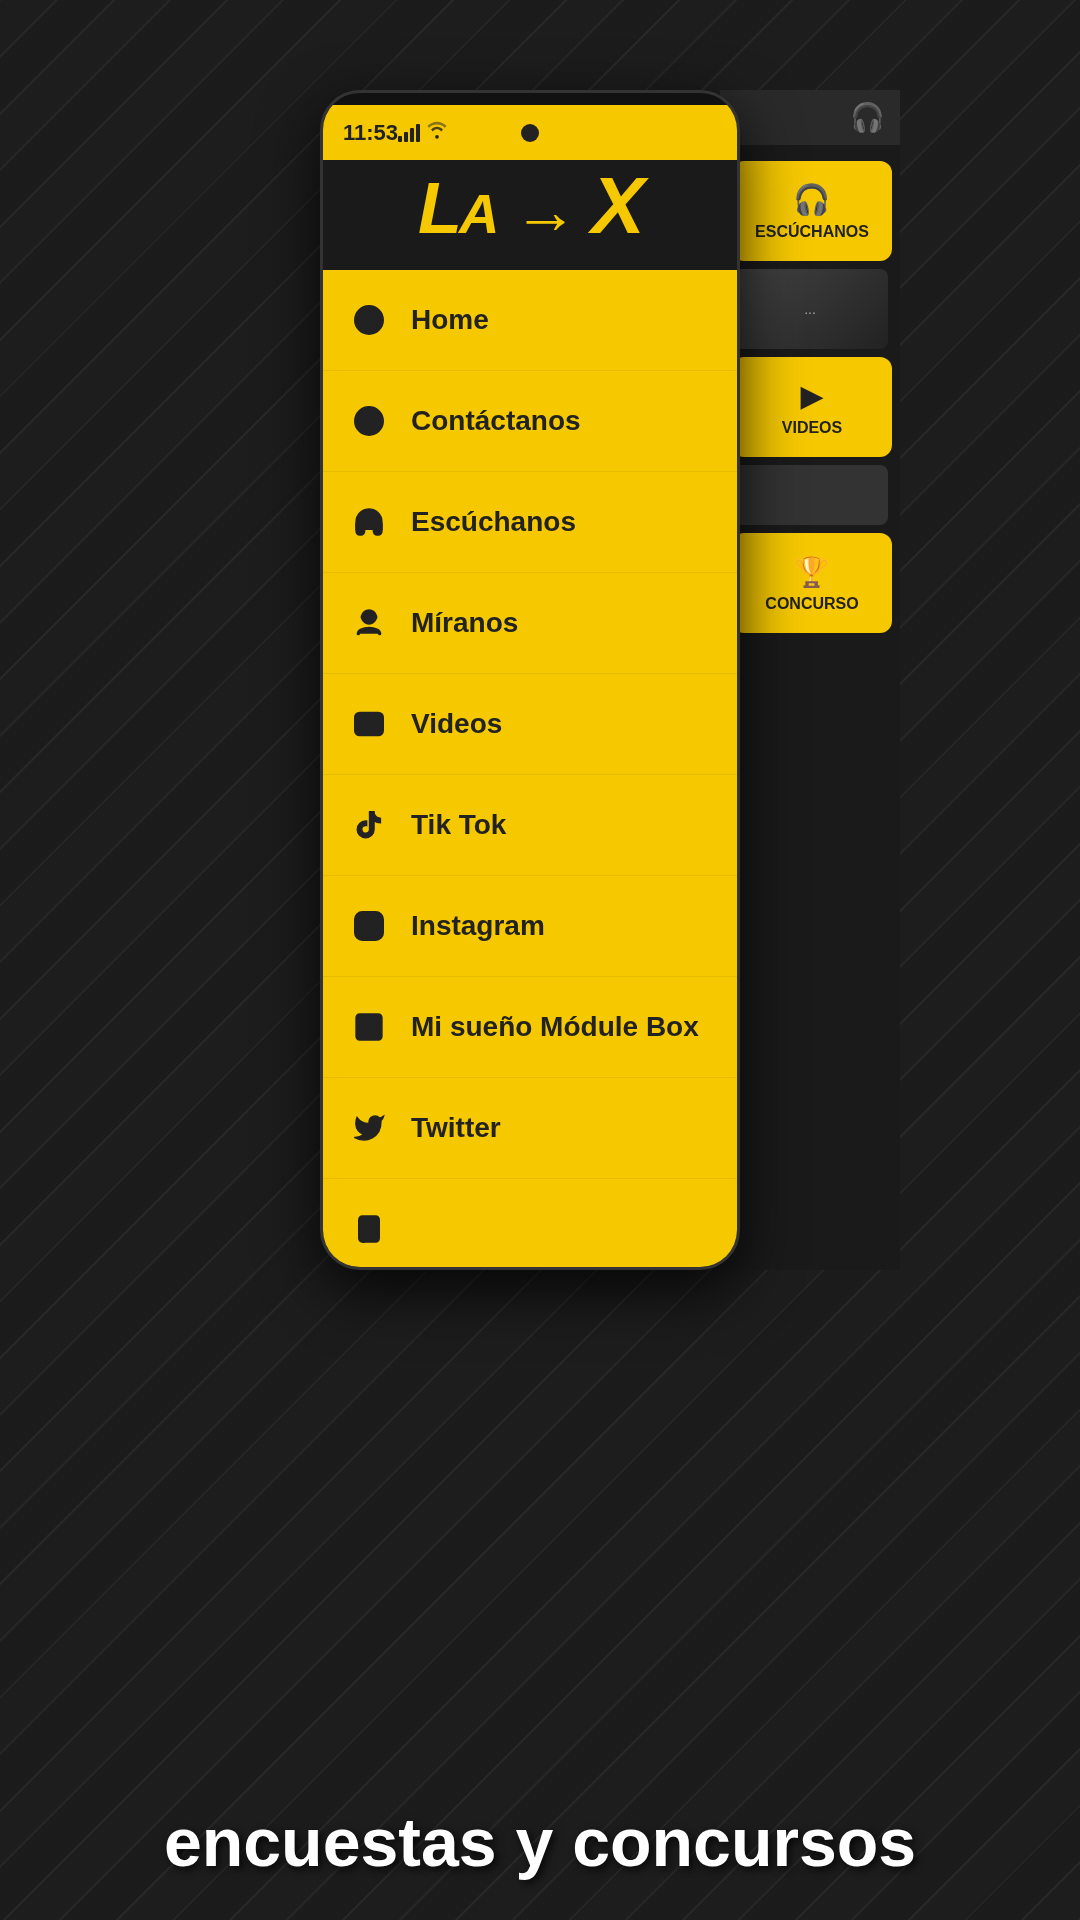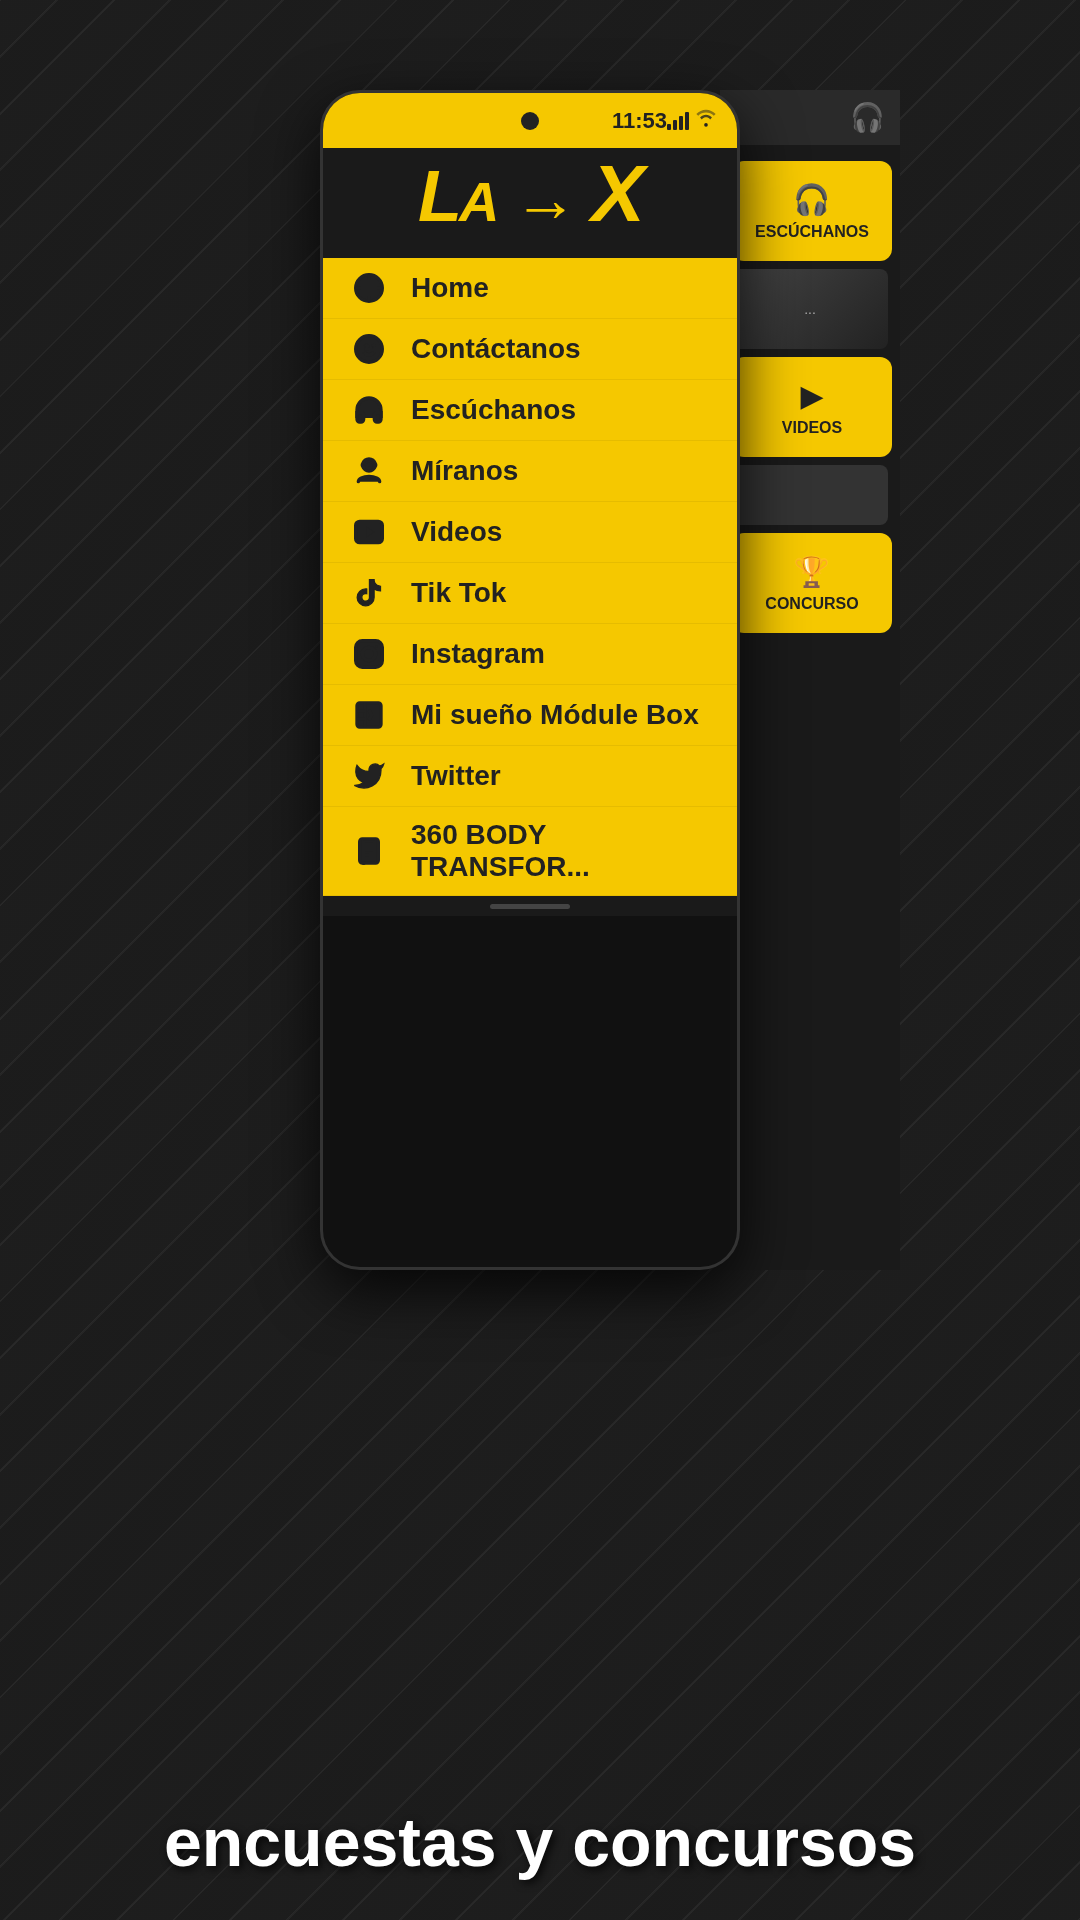--- a/index.html
+++ b/index.html
@@ -51,23 +51,24 @@
       box-shadow: 0 20px 60px rgba(0,0,0,0.8);
     }
 
     
     .status-bar {
       width: 100%;
       height: 55px;
       background: #f5c800;
       display: flex;
       align-items: center;
-      justify-content: flex-end;
+      justify-content: flex-start;
       padding: 0 20px;
       position: relative;
+      margin-top: 12px;
     }
 
     .status-time {
       font-size: 22px;
       font-weight: bold;
       color: #222;
     }
 
     .status-camera {
       width: 18px;
@@ -127,21 +128,21 @@
     .menu-container {
       width: 100%;
       background: #f5c800;
       flex: 1;
       overflow-y: auto;
     }
 
     .menu-item {
       display: flex;
       align-items: center;
-      padding: 12px 28px;
+      padding: 32px 28px;
       gap: 24px;
       cursor: pointer;
       border-bottom: 1px solid rgba(0,0,0,0.06);
     }
 
     .menu-icon {
       width: 36px;
       height: 36px;
       display: flex;
       align-items: center;
@@ -423,21 +424,20 @@
     <div class="menu-item">
       <div class="menu-icon">
         <svg viewBox="0 0 24 24" fill="none" stroke="#222" stroke-width="2.5">
           <rect x="5" y="3" width="14" height="18" rx="2"></rect>
           <line x1="9" y1="7" x2="15" y2="7"></line>
           <line x1="9" y1="11" x2="15" y2="11"></line>
           <line x1="9" y1="15" x2="12" y2="15"></line>
           <circle cx="8" cy="21" r="1.5" fill="#222" stroke="none"></circle>
         </svg>
       </div>
-      <span class="menu-label">360 BODY TRANSFOR...</span>
     </div>
 
     <div class="scroll-indicator">
       <div class="scroll-pill"></div>
     </div>
   </div>
 </div>
 
 <div class="bottom-caption">
   <span class="caption-text">encuestas y concursos</span>

